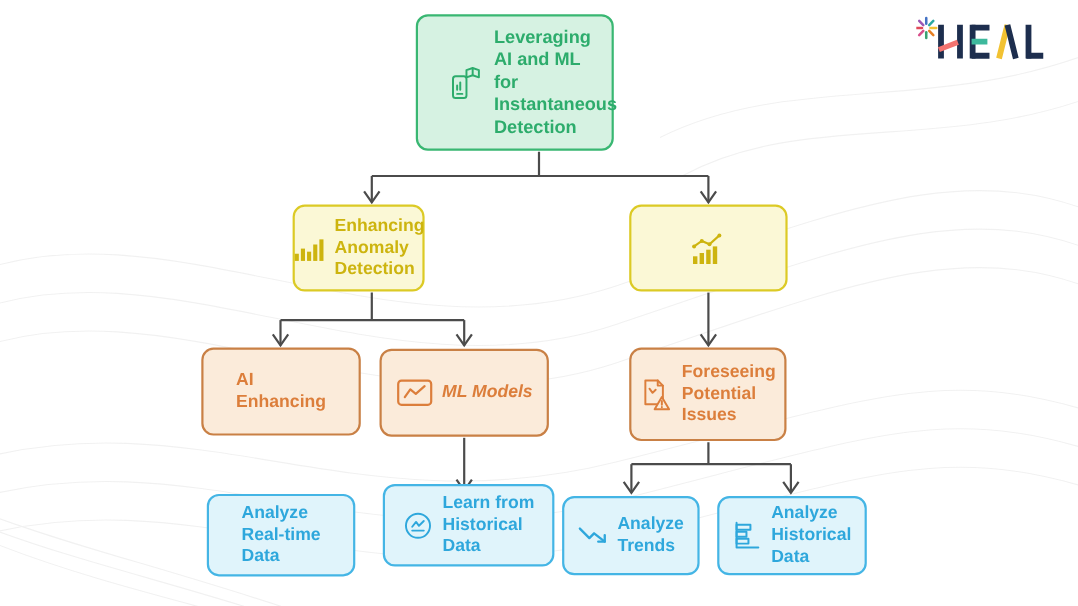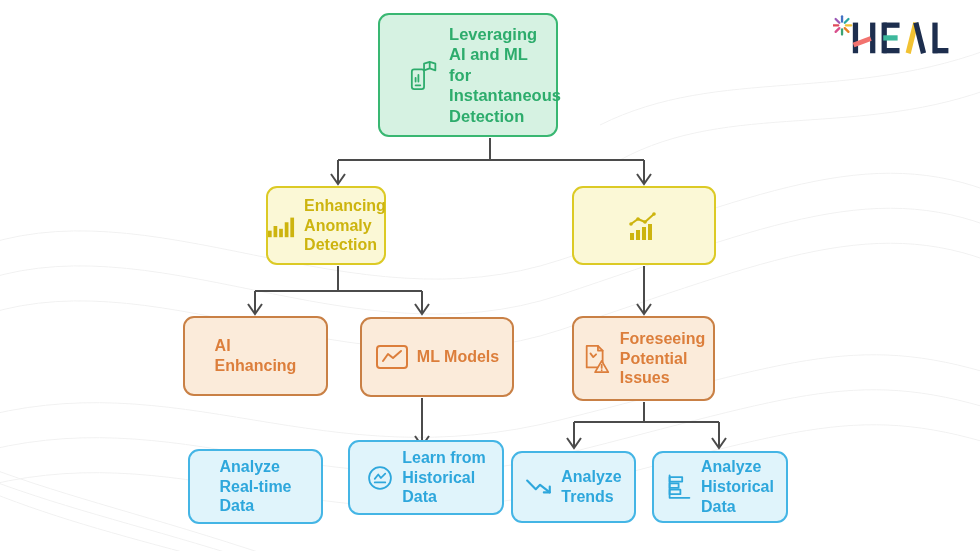--- a/index.html
+++ b/index.html
@@ -111,21 +111,21 @@
         </g>
       </svg>
     </span>
   </div>
 
   <div class="node orange" style="left:183px;top:316px;width:145px;height:80px;">
     <span class="label">AI
 Enhancing</span>
   </div>
 
-  <div class="node orange" style="left:360px;top:317px;width:154px;height:80px;">
+  <div class="node orange" style="left:345px;top:317px;width:154px;height:80px;font-style:italic;">
     <span class="icon">
       <svg width="34" height="26" viewBox="0 0 34 26" fill="none" stroke="currentColor" stroke-width="2" stroke-linecap="round" stroke-linejoin="round">
         <rect x="2" y="2" width="30" height="22" rx="3"></rect>
         <polyline points="8,17 13,10 18,14 26,7"></polyline>
       </svg>
     </span>
     <span class="label">ML Models</span>
   </div>
 
   <div class="node orange" style="left:572px;top:316px;width:143px;height:85px;">

